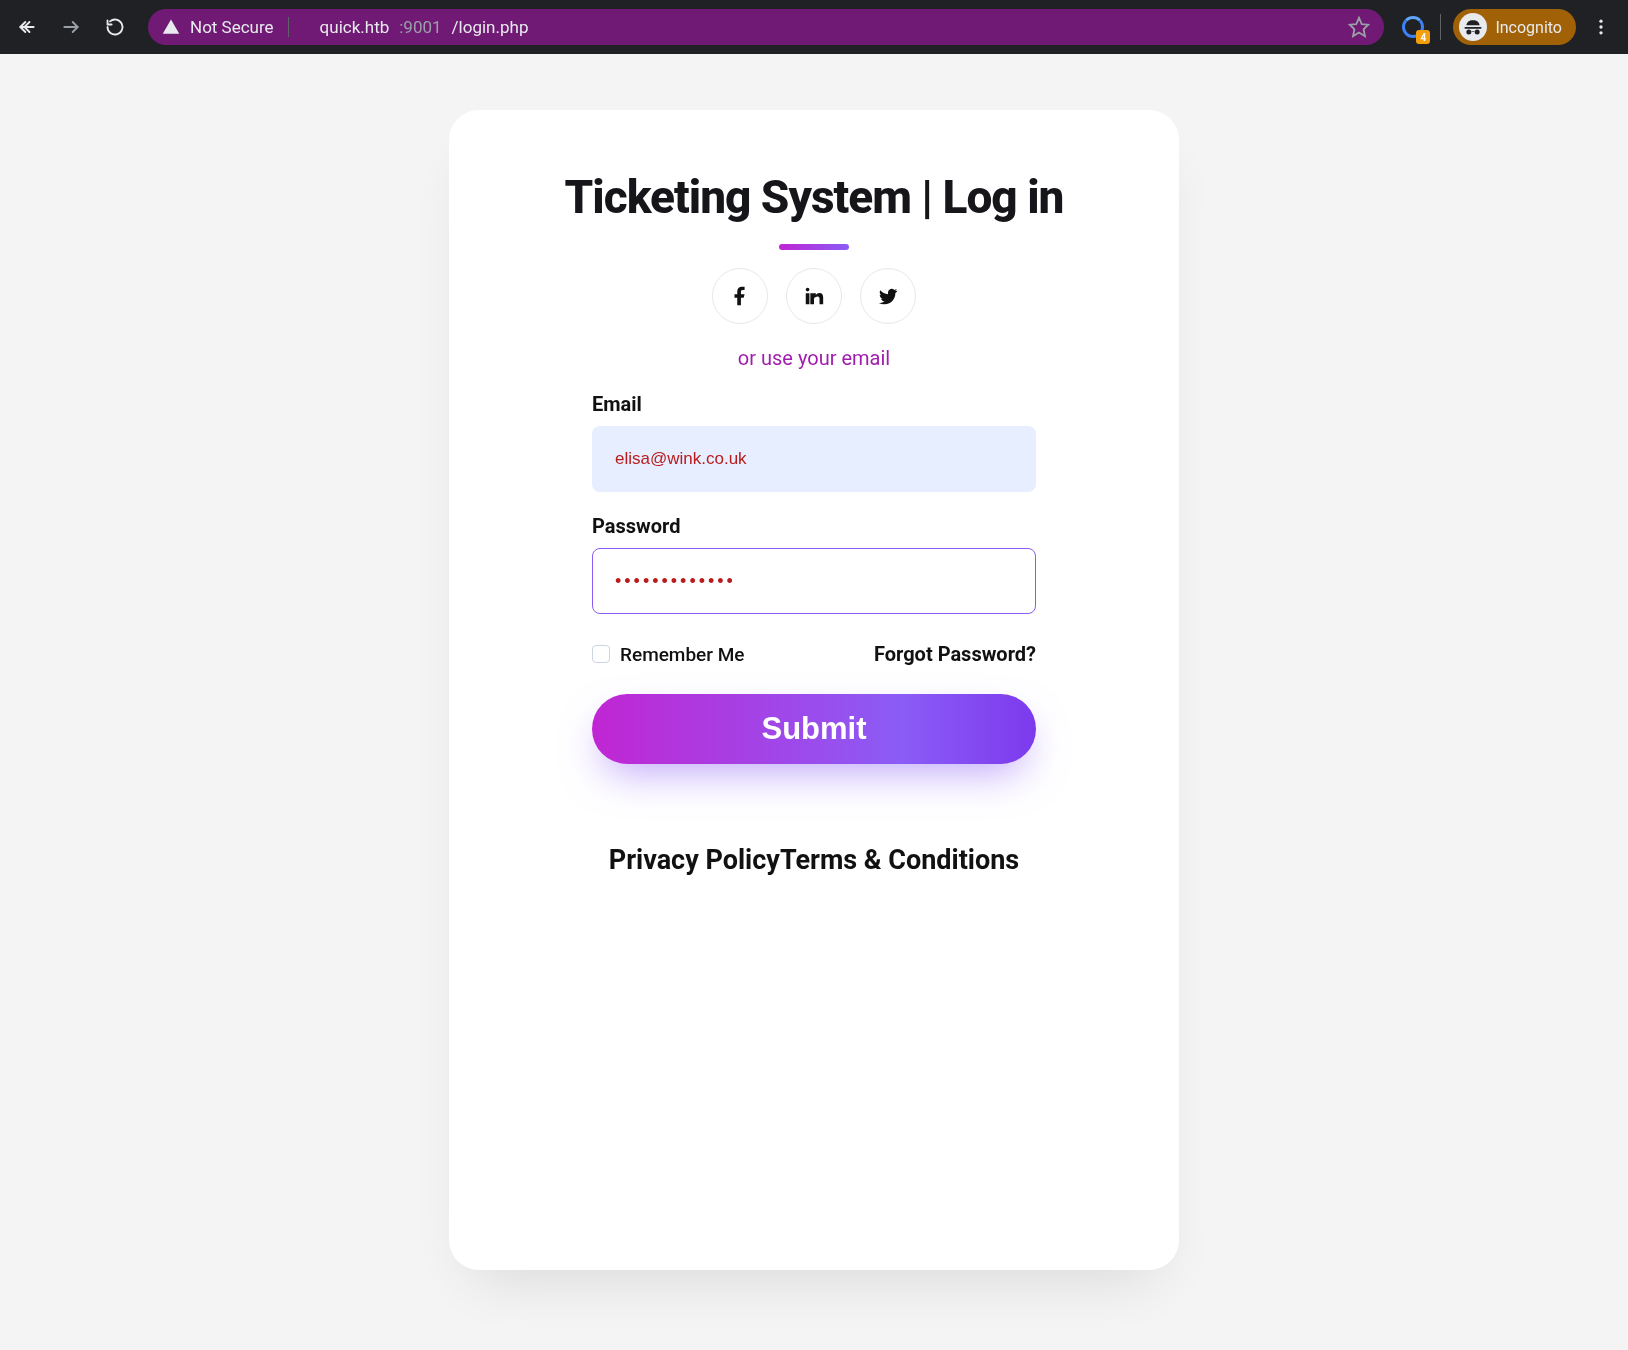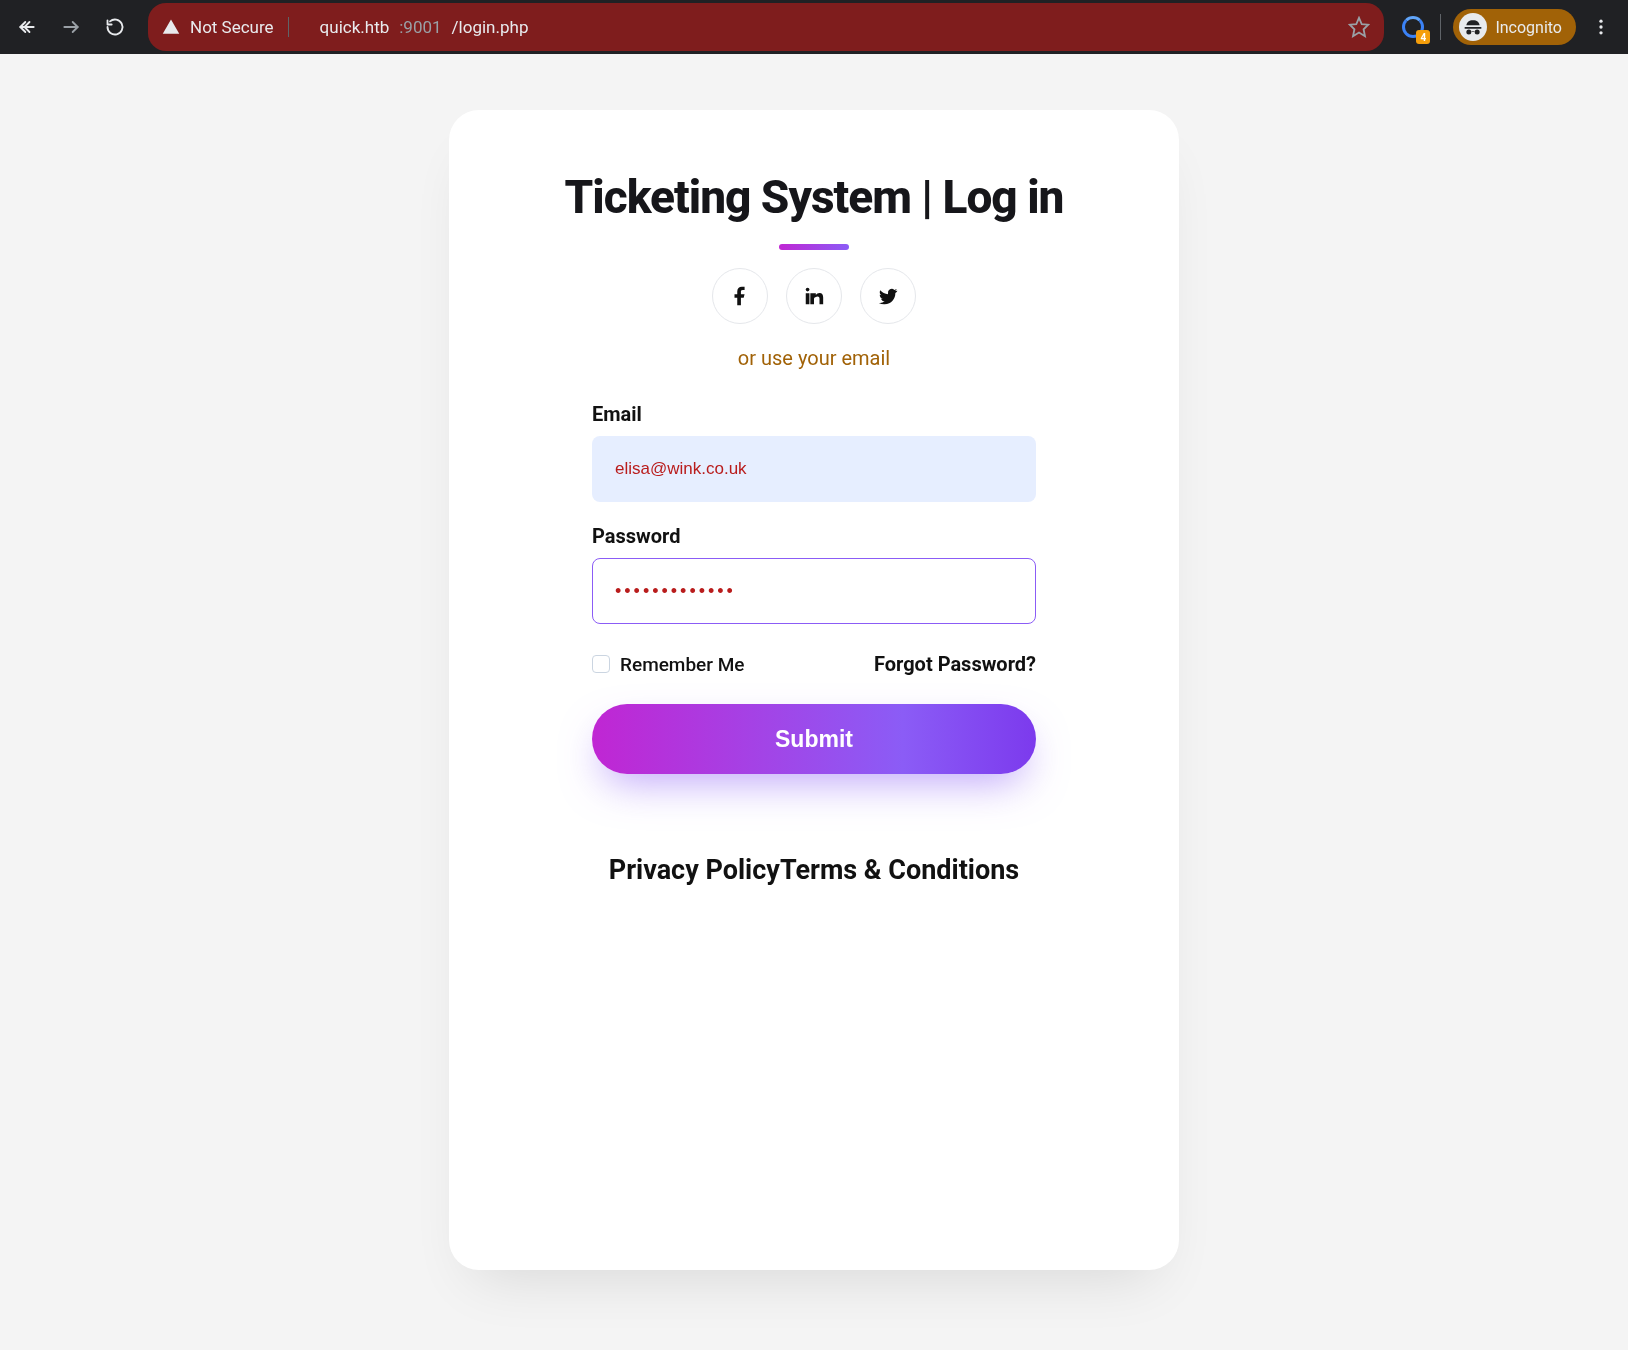--- a/index.html
+++ b/index.html
@@ -22,22 +22,22 @@
   .nav-btn {
     width: 38px; height: 38px;
     display: flex; align-items: center; justify-content: center;
     border-radius: 50%;
     color: #9aa0a6;
   }
   .nav-btn.enabled { color: #e8eaed; }
   .nav-btn svg { width: 20px; height: 20px; }
   .omnibox {
     flex: 1;
-    background: #7f1d1d;
-    height: 48px;
+    background: #701a75;
+    height: 36px;
     border-radius: 18px;
     display: flex;
     align-items: center;
     padding: 0 14px;
     gap: 10px;
     color: #e8eaed;
     font-size: 17px;
     margin: 0 8px;
   }
   .omnibox .warn { color: #e8eaed; display:flex; align-items:center; }
@@ -87,36 +87,36 @@
   .accent{
     width:70px;height:6px;margin:20px auto 18px;border-radius:3px;
     background:linear-gradient(90deg,#c026d3,#8b5cf6);
   }
   .socials{display:flex;gap:18px;justify-content:center;margin-bottom:22px;}
   .social{
     width:56px;height:56px;border:1px solid #e5e7eb;border-radius:50%;
     display:flex;align-items:center;justify-content:center;color:#111;
   }
   .social svg{width:22px;height:22px;}
-  .hint{text-align:center;color:#a16207;font-size:20px;margin-bottom:32px;}
+  .hint{text-align:center;color:#a21caf;font-size:20px;margin-bottom:22px;}
   .form{width:444px;margin:16px auto;}
   .label{font-size:20px;font-weight:700;margin-bottom:10px;display:block;color:#111;}
   .field{
     width:100%;height:66px;border-radius:8px;border:1px solid transparent;
     padding:0 22px;font-size:17px;color:#b91c1c;outline:none;margin-bottom:22px;
     background:#fff;
   }
   .field.email{background:#e6eeff;}
   .field.pwd{border:1.5px solid #8b5cf6;letter-spacing:3px;font-size:18px;}
   .row{display:flex;align-items:center;justify-content:space-between;margin:6px 0 28px;}
   .remember{display:flex;align-items:center;gap:10px;font-size:19px;font-weight:500;}
   .remember input{width:18px;height:18px;border-radius:4px;border:1.5px solid #cbd5e1;appearance:none;}
   .forgot{font-size:20px;font-weight:700;color:#111;cursor:pointer;}
   .submit{
-    width:100%;height:70px;border:none;border-radius:35px;color:#fff;font-size:23px;font-weight:600;
+    width:100%;height:70px;border:none;border-radius:35px;color:#fff;font-size:31px;font-weight:600;
     background:linear-gradient(90deg,#c026d3,#8b5cf6 70%,#7c3aed);
     box-shadow:0 18px 40px -10px rgba(139,92,246,.55);cursor:pointer;
   }
   .footer-links{display:flex;justify-content:center;margin-top:80px;font-size:27px;font-weight:700;}
   .footer-links span{cursor:pointer;}
 </style>
 </head>
 <body>
 
 <div class="browser-bar">

